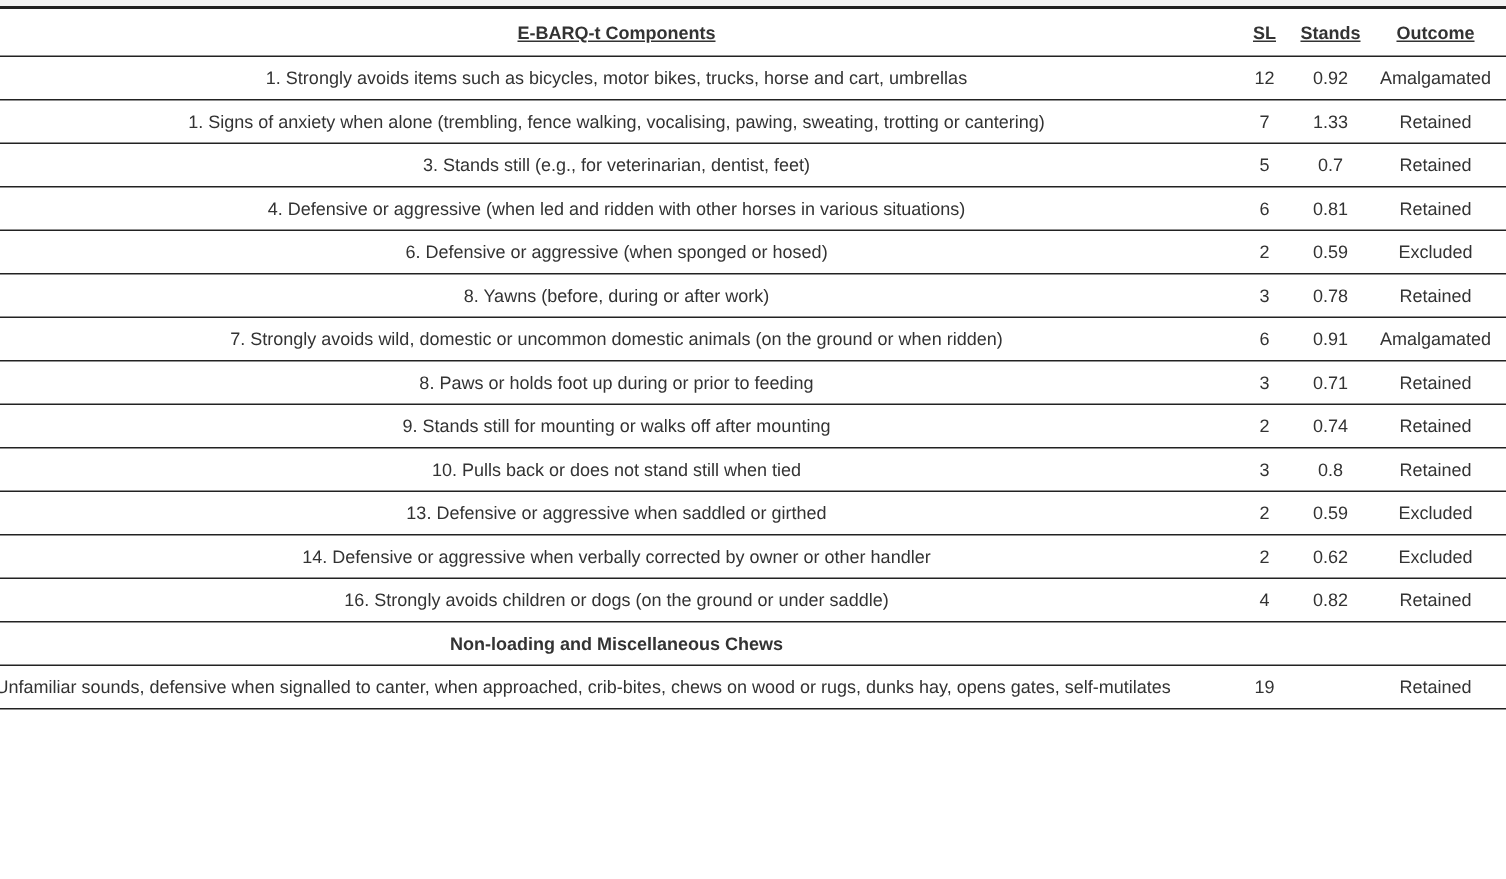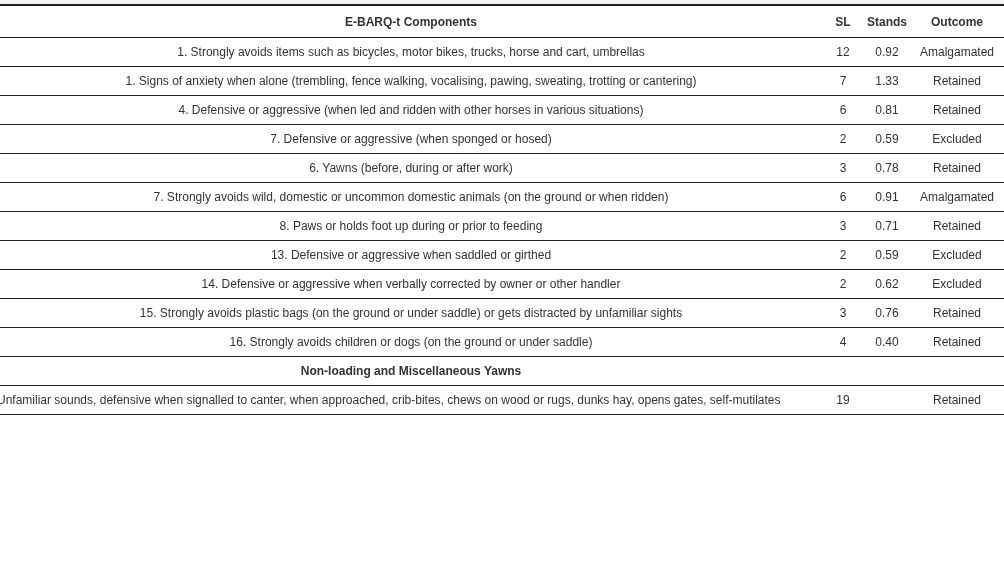--- a/index.html
+++ b/index.html
@@ -20,21 +20,21 @@
   col.c-alpha { width: 46px; }
   col.c-out { width: 94px; }
   th, td {
     height: 28px; padding: 0;
     text-align: center; vertical-align: middle;
     border-bottom: 1px solid #222222;
     white-space: nowrap;
     overflow: visible;
   }
   thead th { border-top: 2px solid #222222; font-weight: bold; color: #333333; }
-  thead tr th { height: 31px; }
+  thead tr th { height: 31px; text-decoration: underline; }
   td.section { font-weight: bold; }
   td.comp-last { text-align: left; padding-left: 0; text-indent: -3px; }
 </style>
 </head>
 <body>
 
 <div class="topstrip"></div>
 <table>
   <colgroup>
     <col class="c-comp">
@@ -57,75 +57,87 @@
         <td>0.92</td>
         <td>Amalgamated</td>
       </tr>
       <tr>
         <td>1. Signs of anxiety when alone (trembling, fence walking, vocalising, pawing, sweating, trotting or cantering)</td>
         <td>7</td>
         <td>1.33</td>
         <td>Retained</td>
       </tr>
       <tr>
+        <td>3. Stands still (e.g., for veterinarian, dentist, feet)</td>
+        <td>5</td>
+        <td>0.7</td>
+        <td>Retained</td>
+      </tr>
+      <tr>
         <td>4. Defensive or aggressive (when led and ridden with other horses in various situations)</td>
         <td>6</td>
         <td>0.81</td>
         <td>Retained</td>
       </tr>
       <tr>
-        <td>7. Defensive or aggressive (when sponged or hosed)</td>
+        <td>6. Defensive or aggressive (when sponged or hosed)</td>
         <td>2</td>
         <td>0.59</td>
         <td>Excluded</td>
       </tr>
       <tr>
-        <td>6. Yawns (before, during or after work)</td>
+        <td>8. Yawns (before, during or after work)</td>
         <td>3</td>
         <td>0.78</td>
         <td>Retained</td>
       </tr>
       <tr>
         <td>7. Strongly avoids wild, domestic or uncommon domestic animals (on the ground or when ridden)</td>
         <td>6</td>
         <td>0.91</td>
         <td>Amalgamated</td>
       </tr>
       <tr>
         <td>8. Paws or holds foot up during or prior to feeding</td>
         <td>3</td>
         <td>0.71</td>
         <td>Retained</td>
       </tr>
       <tr>
+        <td>9. Stands still for mounting or walks off after mounting</td>
+        <td>2</td>
+        <td>0.74</td>
+        <td>Retained</td>
+      </tr>
+      <tr>
+        <td>10. Pulls back or does not stand still when tied</td>
+        <td>3</td>
+        <td>0.8</td>
+        <td>Retained</td>
+      </tr>
+      <tr>
         <td>13. Defensive or aggressive when saddled or girthed</td>
         <td>2</td>
         <td>0.59</td>
         <td>Excluded</td>
       </tr>
       <tr>
         <td>14. Defensive or aggressive when verbally corrected by owner or other handler</td>
         <td>2</td>
         <td>0.62</td>
         <td>Excluded</td>
       </tr>
       <tr>
-        <td>15. Strongly avoids plastic bags (on the ground or under saddle) or gets distracted by unfamiliar sights</td>
-        <td>3</td>
-        <td>0.76</td>
-        <td>Retained</td>
-      </tr>
-      <tr>
         <td>16. Strongly avoids children or dogs (on the ground or under saddle)</td>
         <td>4</td>
-        <td>0.40</td>
+        <td>0.82</td>
         <td>Retained</td>
       </tr>
       <tr id="section-row">
-      <td class="section">Non-loading and Miscellaneous Yawns</td>
+      <td class="section">Non-loading and Miscellaneous Chews</td>
       <td></td>
       <td></td>
       <td></td>
     </tr>
     <tr>
       <td class="comp-last">Unfamiliar sounds, defensive when signalled to canter, when approached, crib-bites, chews on wood or rugs, dunks hay, opens gates, self-mutilates</td>
       <td>19</td>
       <td></td>
       <td>Retained</td>
     </tr>

